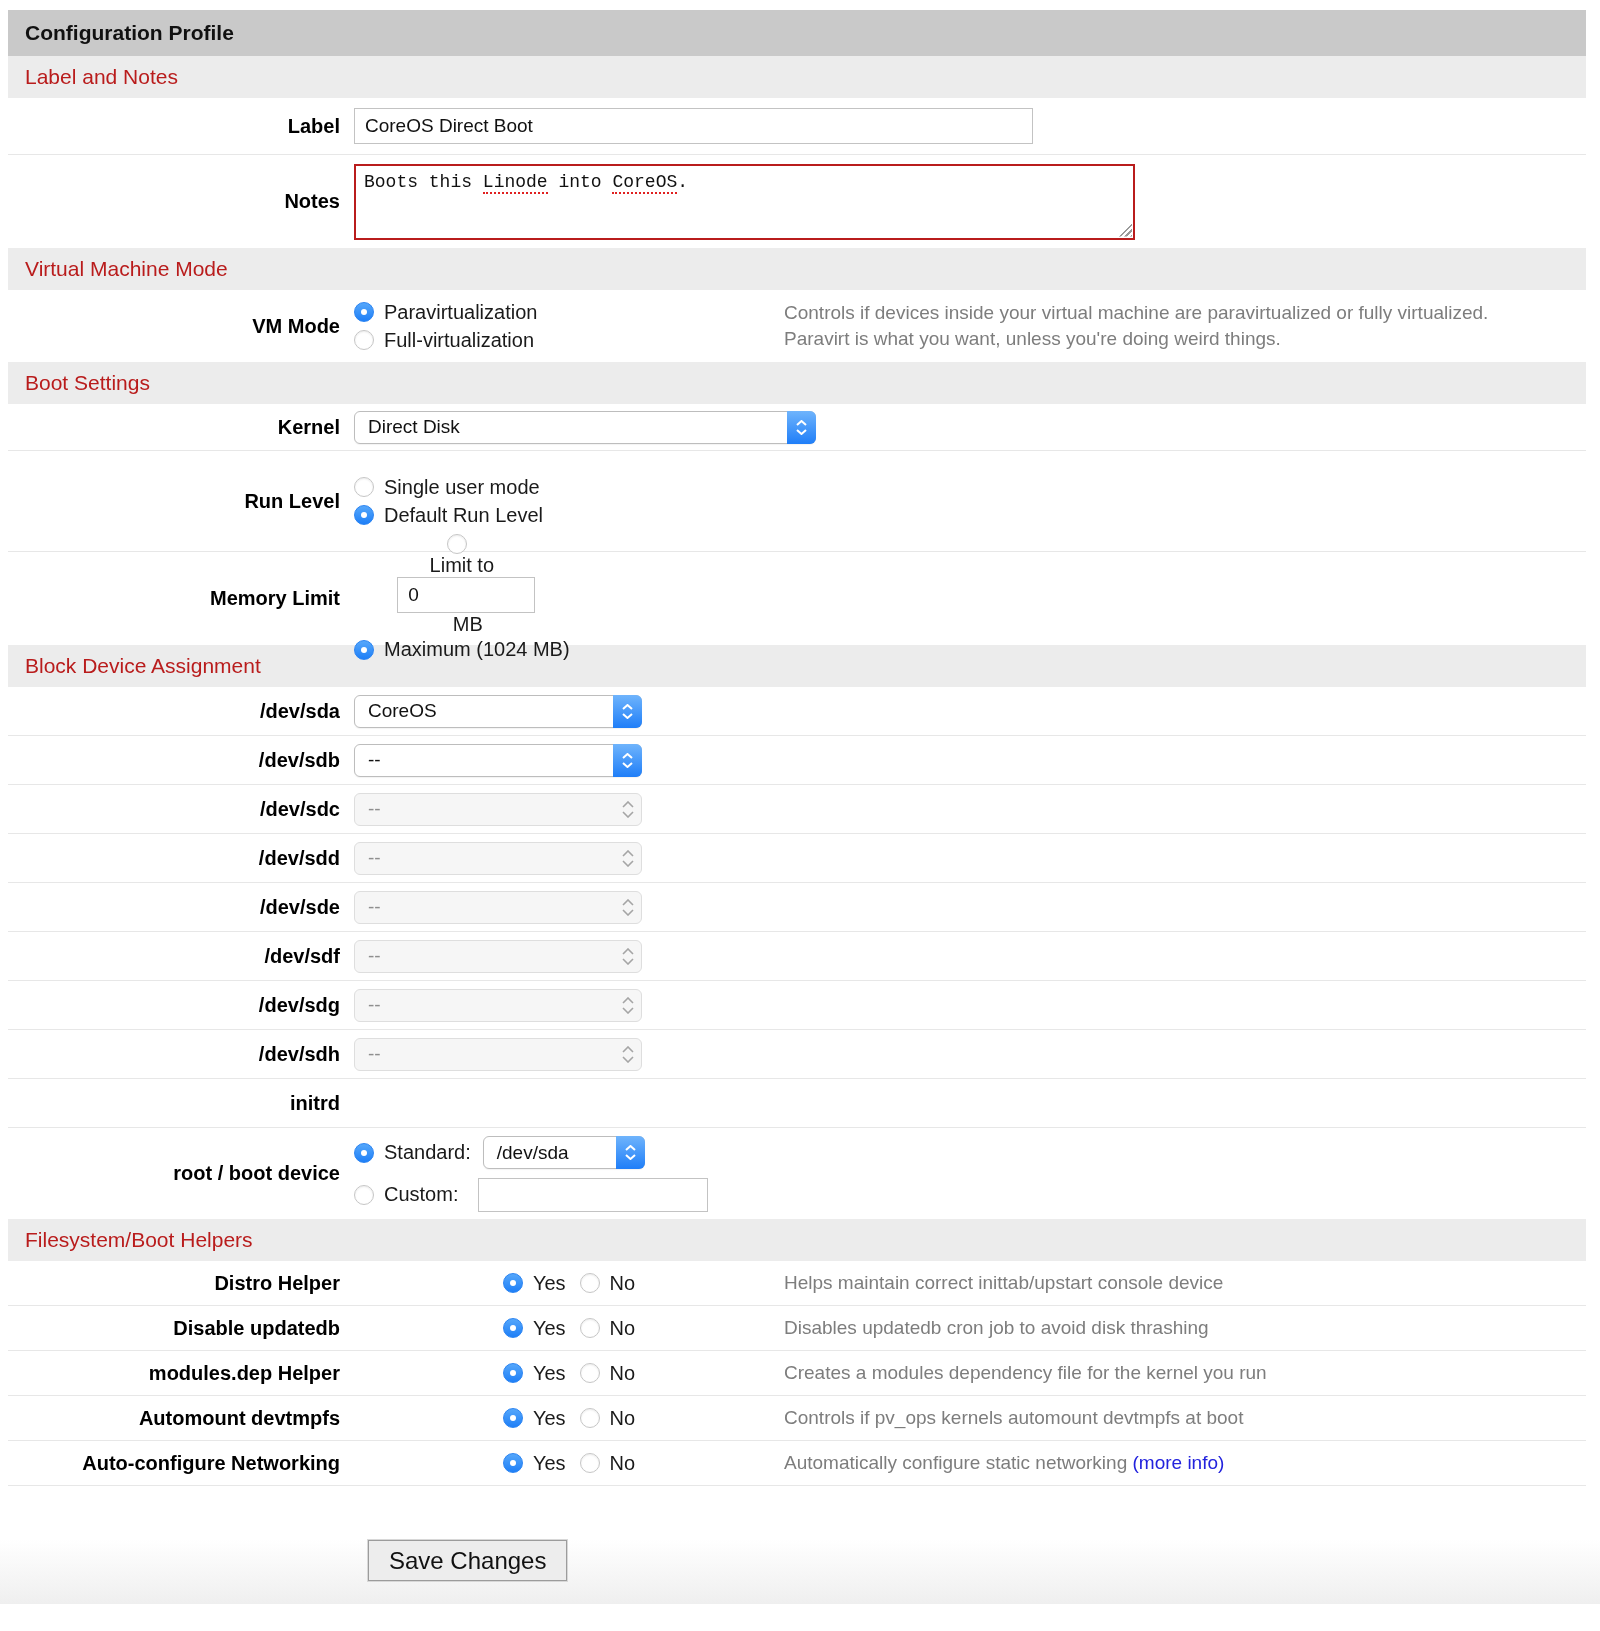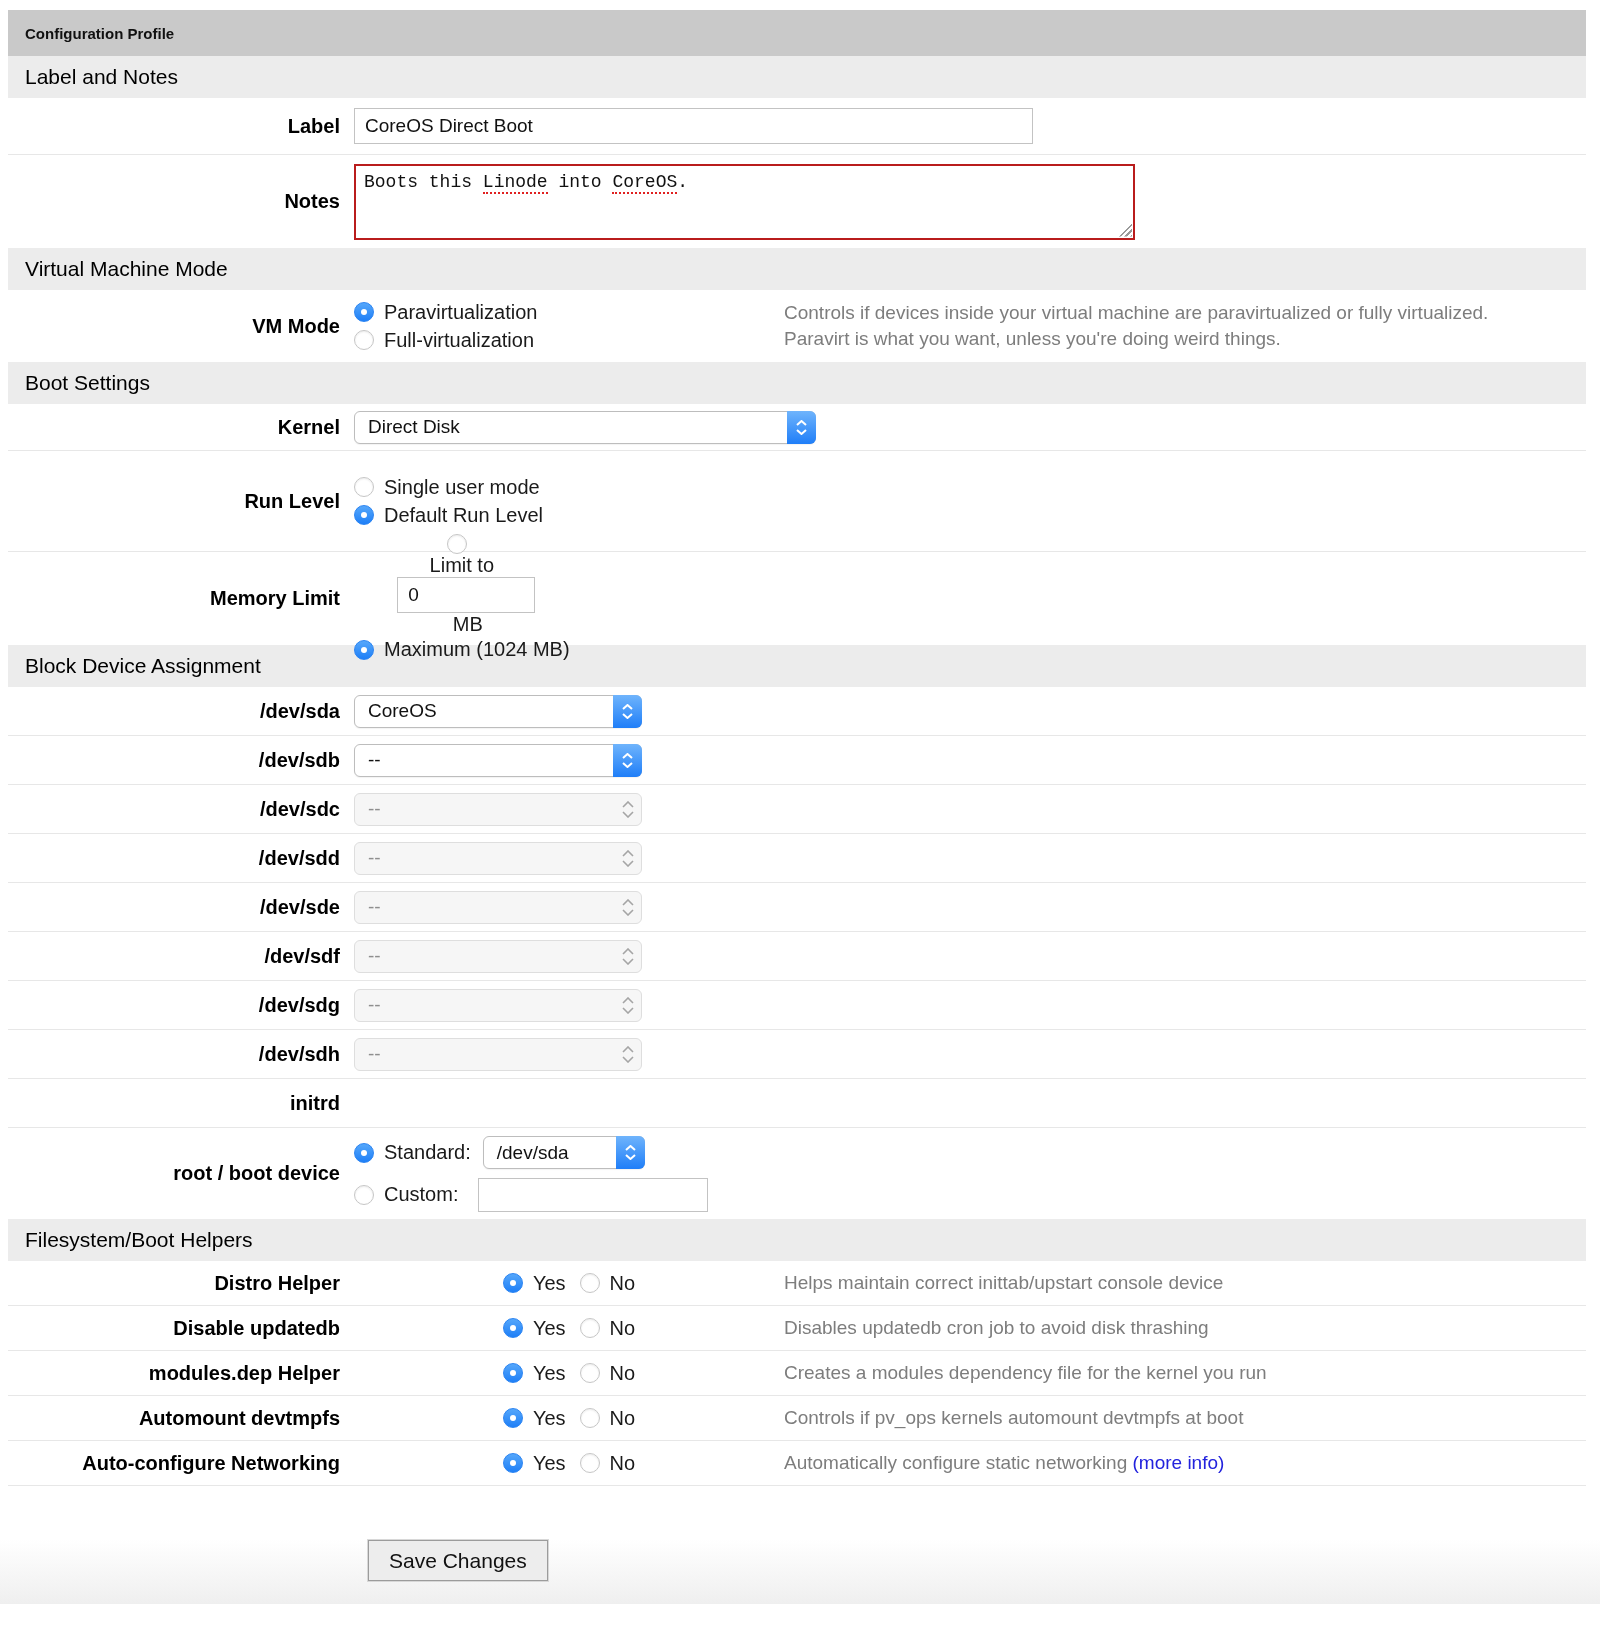--- a/index.html
+++ b/index.html
@@ -9,26 +9,26 @@
     font-family:"Liberation Sans", sans-serif;
     font-size:20px; color:#1a1a1a;
     position:relative; overflow:hidden;
   }
   .page { padding:10px 14px 0 8px; }
 
   
   .titlebar {
     background:#c9c9c9; height:46px;
     display:flex; align-items:center; padding-left:17px;
-    font-weight:bold; font-size:15px; color:#111;
+    font-weight:bold; font-size:21px; color:#111;
   }
   .sectionbar {
     background:#ececec; height:42px;
     display:flex; align-items:center; padding-left:17px;
-    font-size:21px; color:#000000;
+    font-size:21px; color:#b91c1c;
   }
 
   
   .row { display:flex; align-items:center; border-bottom:1px solid #e7e7e7; background:#fff; }
   .row.no-sep { border-bottom:none; }
   .cell-label {
     width:346px; flex:none; text-align:right; padding-right:14px;
     font-weight:bold; color:#000;
   }
   .cell-control { width:430px; flex:none; display:flex; flex-direction:column; justify-content:center; }
@@ -94,21 +94,21 @@
 
   .link { color:#2222dd; cursor:pointer; }
 
   
   .save-area {
     height:118px; padding-left:360px; padding-top:54px;
     background:linear-gradient(to bottom,#ffffff 0%,#ffffff 45%,#efefef 100%);
     margin:0 -14px 0 -8px; padding-left:368px;
   }
   .save-btn {
-    font-family:"Liberation Sans", sans-serif; font-size:21px; color:#111;
+    font-family:"Liberation Sans", sans-serif; font-size:24px; color:#111;
     background:#ededed; border:1px solid #9c9c9c; outline:1px solid #d8d8d8;
     height:41px; padding:0 20px; cursor:pointer;
   }
 
   
   .row-label-field { height:57px; }
   .row-notes { height:93px; }
   .row-vm { height:72px; }
   .row-kernel { height:47px; }
   .row-runlevel { height:101px; }

